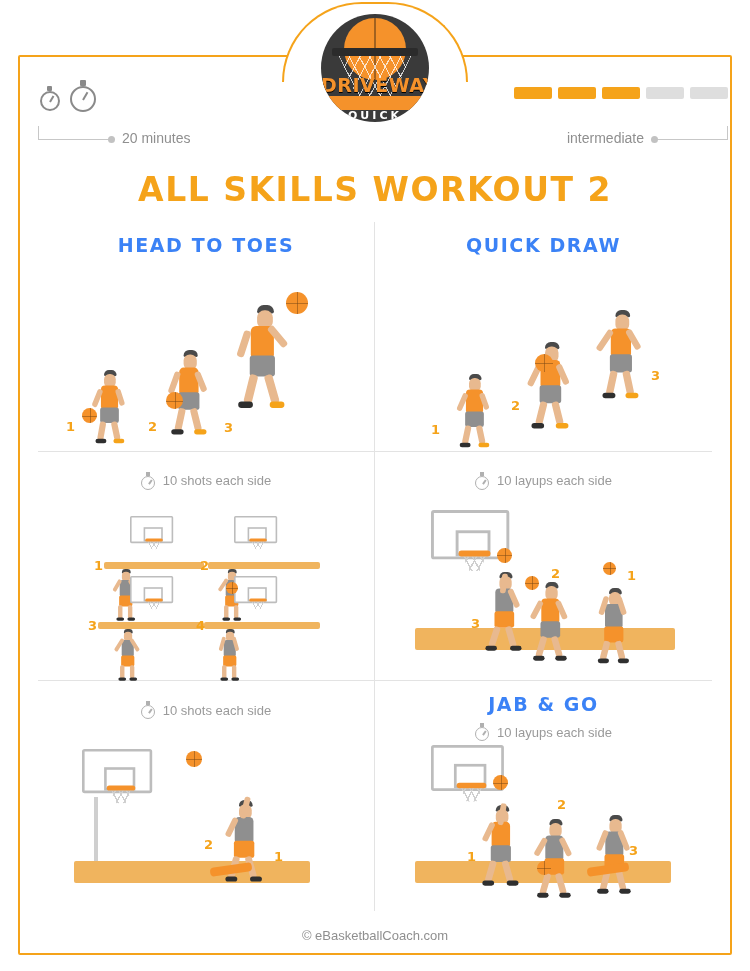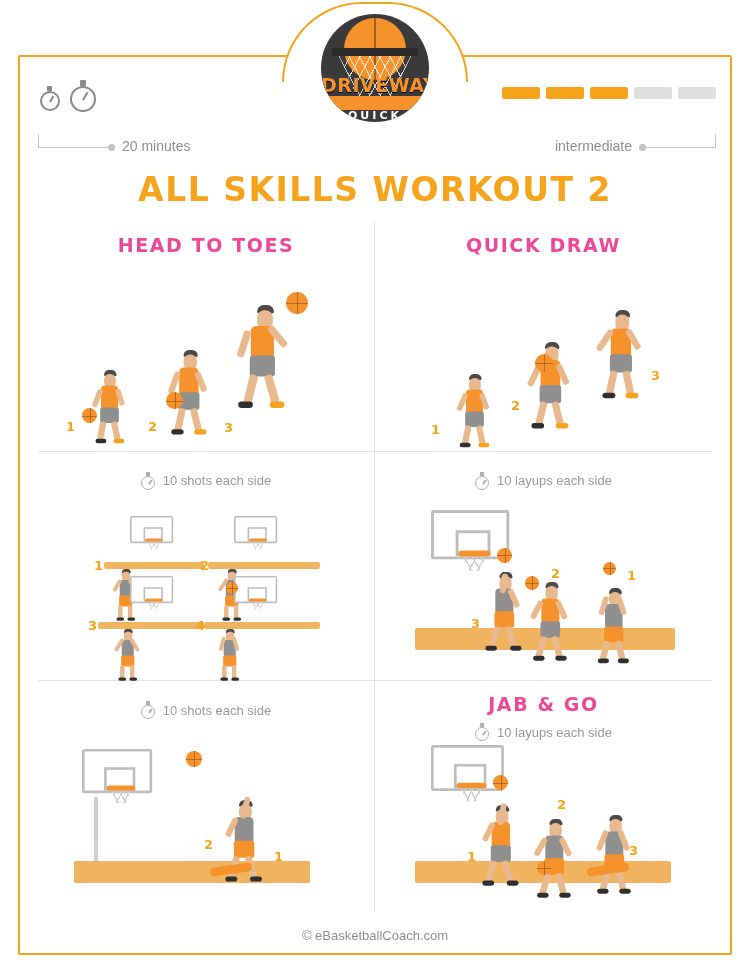--- a/index.html
+++ b/index.html
@@ -79,21 +79,21 @@
     position:absolute; left:0; right:0; top:95px;
     text-align:center; color:#ffffff; font-size: 11px;
     font-weight: 800; letter-spacing: 3px;
     font-family: "DejaVu Sans", sans-serif;
   }
   
   .meta-left {
     position: absolute; left: 38px; top: 72px; width: 220px;
   }
   .meta-right {
-    position: absolute; right: 34px; top: 72px; width: 230px; text-align: right;
+    position: absolute; right: 22px; top: 72px; width: 230px; text-align: right;
   }
   .stopwatch-row { display:flex; gap: 6px; align-items:flex-end; height: 42px; }
   .sw {
     position: relative; width: 30px; height: 34px;
   }
   .sw .dial {
     position:absolute; left:2px; top:6px; width:26px; height:26px;
     border: 2.5px solid #8a8a8a; border-radius: 50%;
   }
   .sw .stem {
@@ -103,21 +103,21 @@
   .sw .hand {
     position:absolute; left:14px; top:11px; width:2px; height:9px; background:#8a8a8a;
     transform-origin: bottom center; transform: rotate(30deg);
   }
   .sw.small { width: 24px; height: 28px; }
   .sw.small .dial { left:2px; top:5px; width:20px; height:20px; border-width:2px; }
   .sw.small .stem { left:9px; top:0; width:5px; height:5px; }
   .sw.small .hand { left:11px; top:9px; height:7px; }
 
   .leader {
-    position: relative; height: 16px; margin-top: 20px; padding-left: 16px;
+    position: relative; height: 16px; margin-top: 12px; padding-left: 16px;
   }
   .leader .vline { position:absolute; left:0; top:0; width:1px; height: 14px; background:#c7c7c7; }
   .leader .hline { position:absolute; left:0; top:13px; height:1px; width: 72px; background:#c7c7c7; }
   .leader .dot { position:absolute; left:70px; top:10px; width:7px; height:7px; border-radius:50%; background:#c2c2c2;}
   .leader-label {
     position:absolute; left: 84px; top: 4px; color:#8f8f8f; font-size: 14px;
   }
   .leader.right .vline { left:auto; right:0; }
   .leader.right .hline { left:auto; right:0; width: 72px; }
   .leader.right .dot { left:auto; right:70px; }
@@ -141,21 +141,21 @@
   .grid {
     position:absolute; left: 38px; right: 38px; top: 222px; bottom: 60px;
     display: grid;
     grid-template-columns: 1fr 1fr;
     grid-template-rows: 1fr 1fr 1fr;
   }
   .cell { position: relative; padding-top: 12px; }
   .cell.border-r { border-right: 1px solid #e3e3e3; }
   .cell.border-b { border-bottom: 1px solid #e3e3e3; }
   .drill-title {
-    text-align:center; color:#ec4899; font-size: 19px; font-weight: 800;
+    text-align:center; color:#3b82f6; font-size: 19px; font-weight: 800;
     letter-spacing: 1.6px; font-family:"DejaVu Sans", sans-serif;
   }
   .drill-sub {
     margin-top: 8px; display:flex; justify-content:center; align-items:center; gap:7px;
     color:#9a9a9a; font-size: 13px;
   }
   .mini-watch { position:relative; width:15px; height:18px; flex:0 0 auto; }
   .mini-watch .dial { position:absolute; left:0; top:4px; width:14px; height:14px; border:1.5px solid #b0b0b0; border-radius:50%; }
   .mini-watch .stem { position:absolute; left:5px; top:0; width:4px; height:4px; background:#b0b0b0; }
   .mini-watch .hand { position:absolute; left:7px; top:7px; width:1.5px; height:5px; background:#b0b0b0; transform:rotate(35deg); transform-origin:bottom center;}

